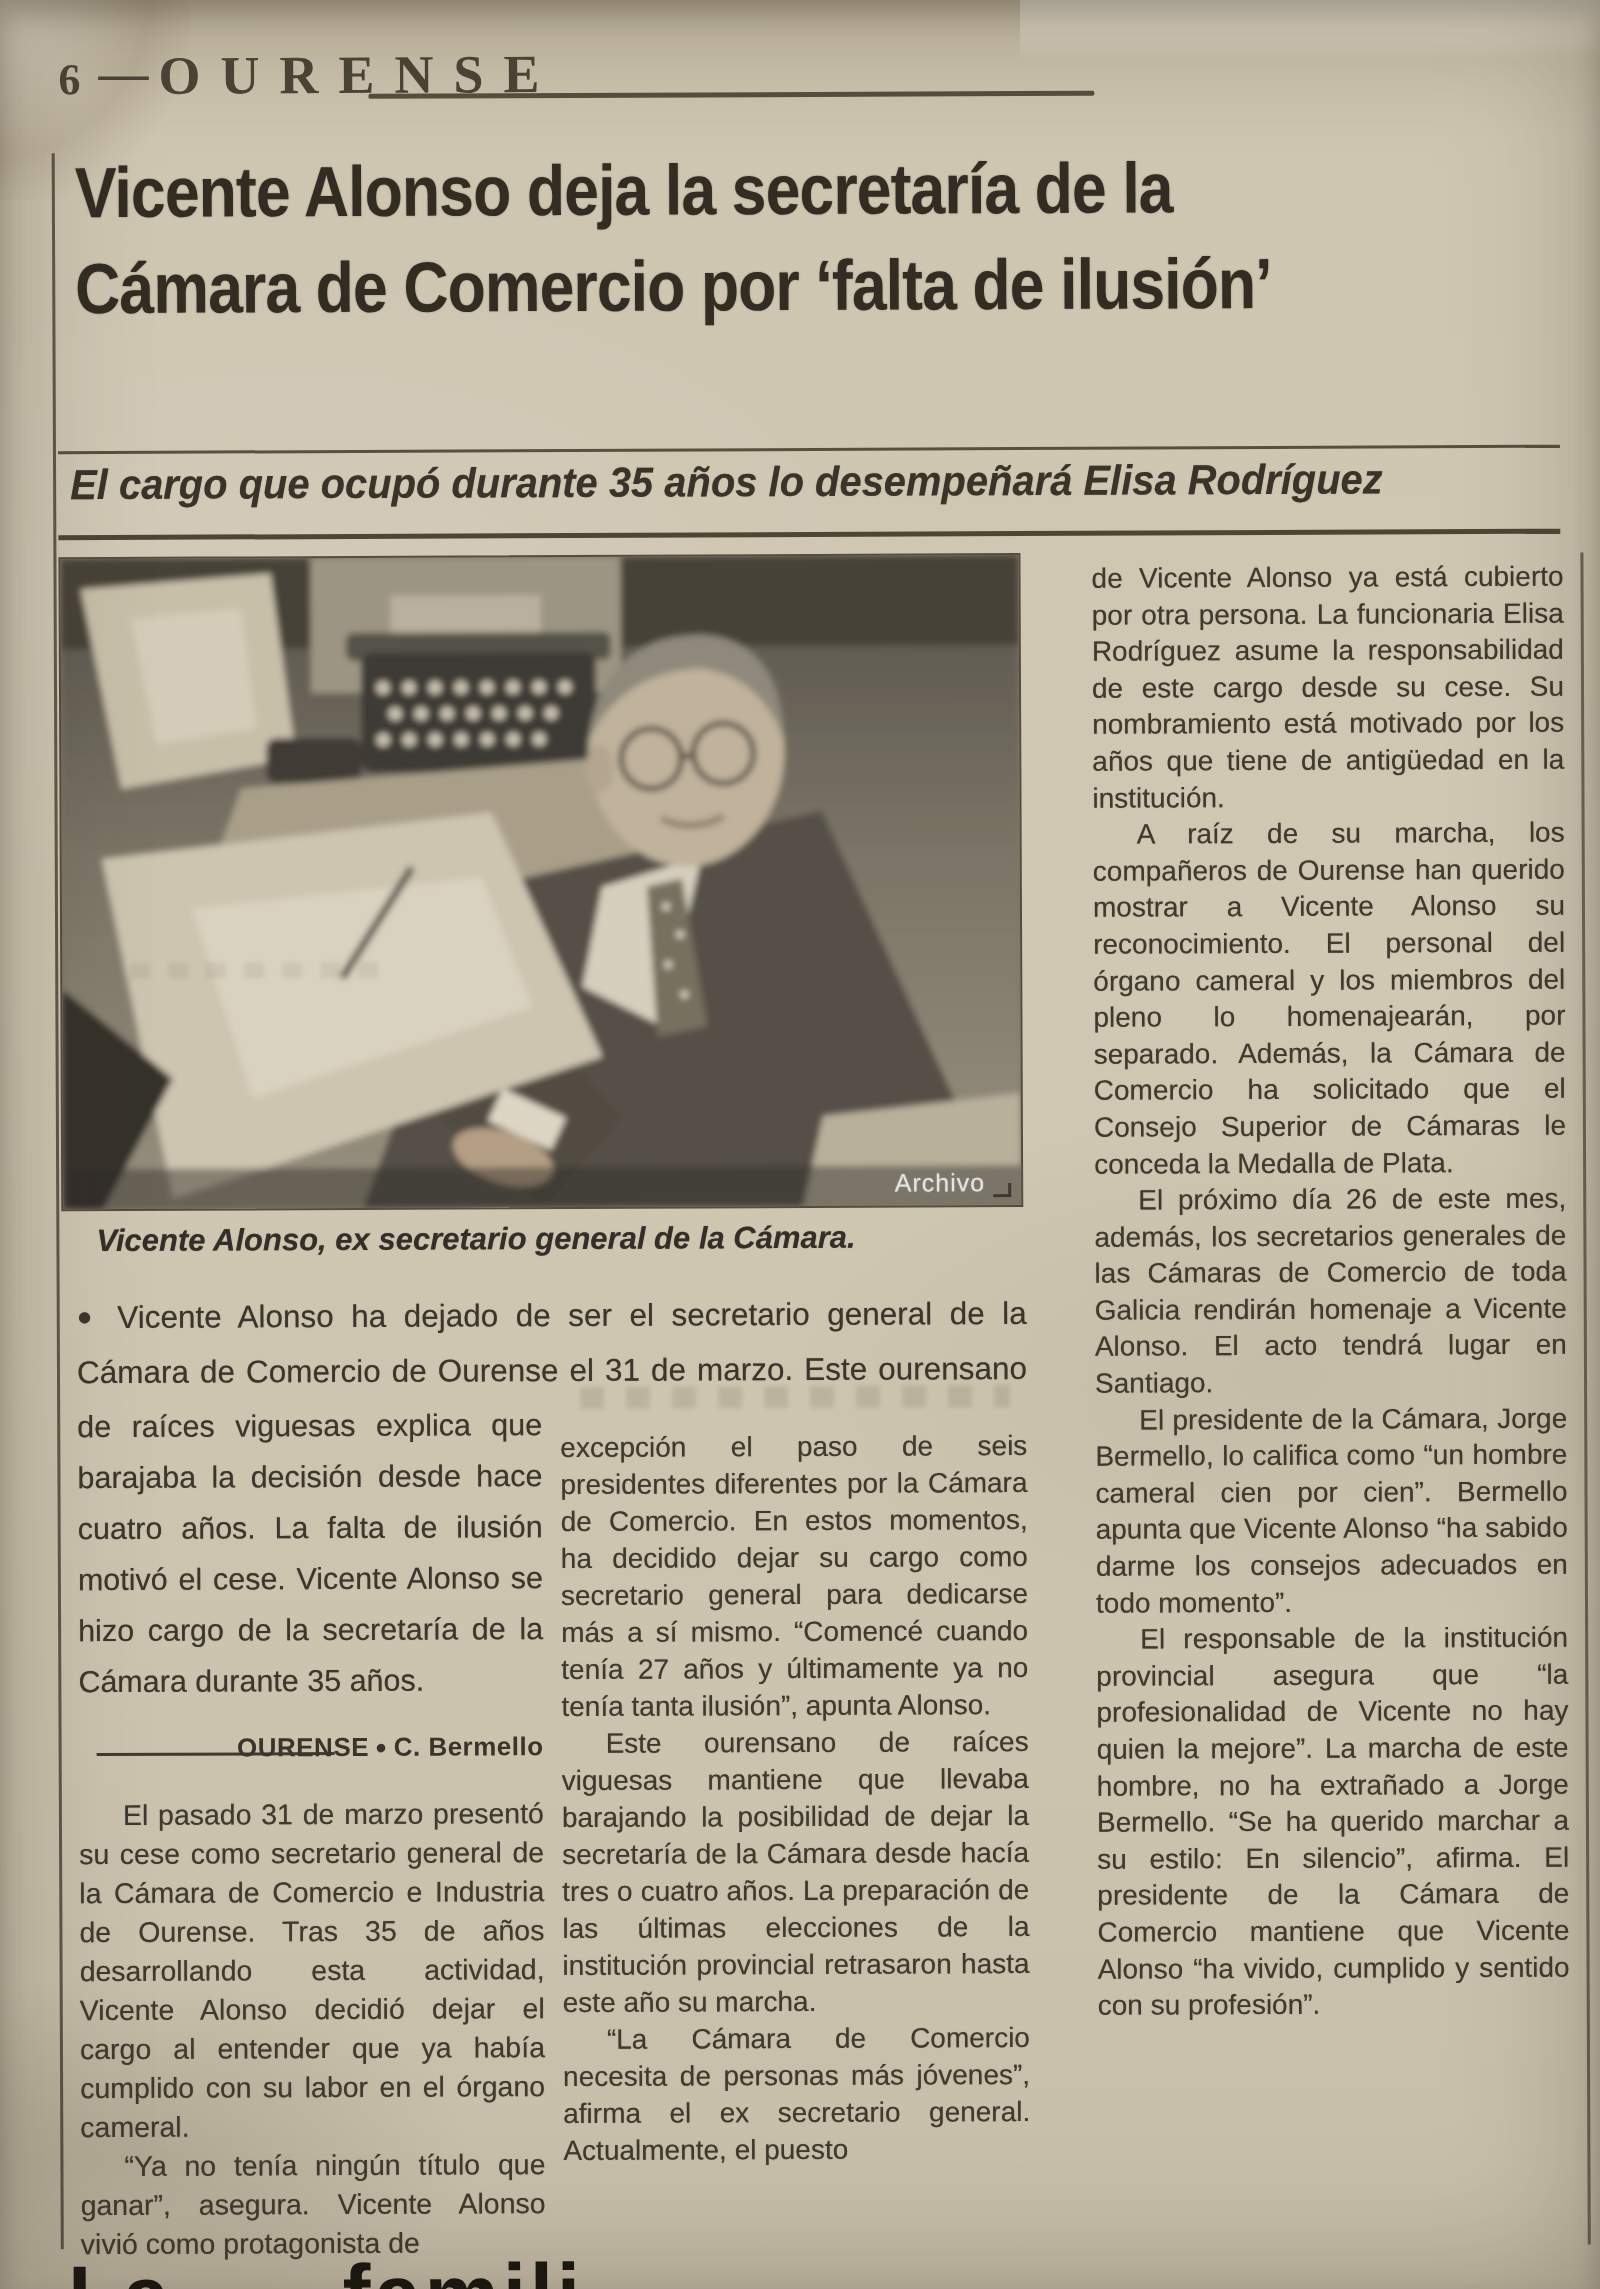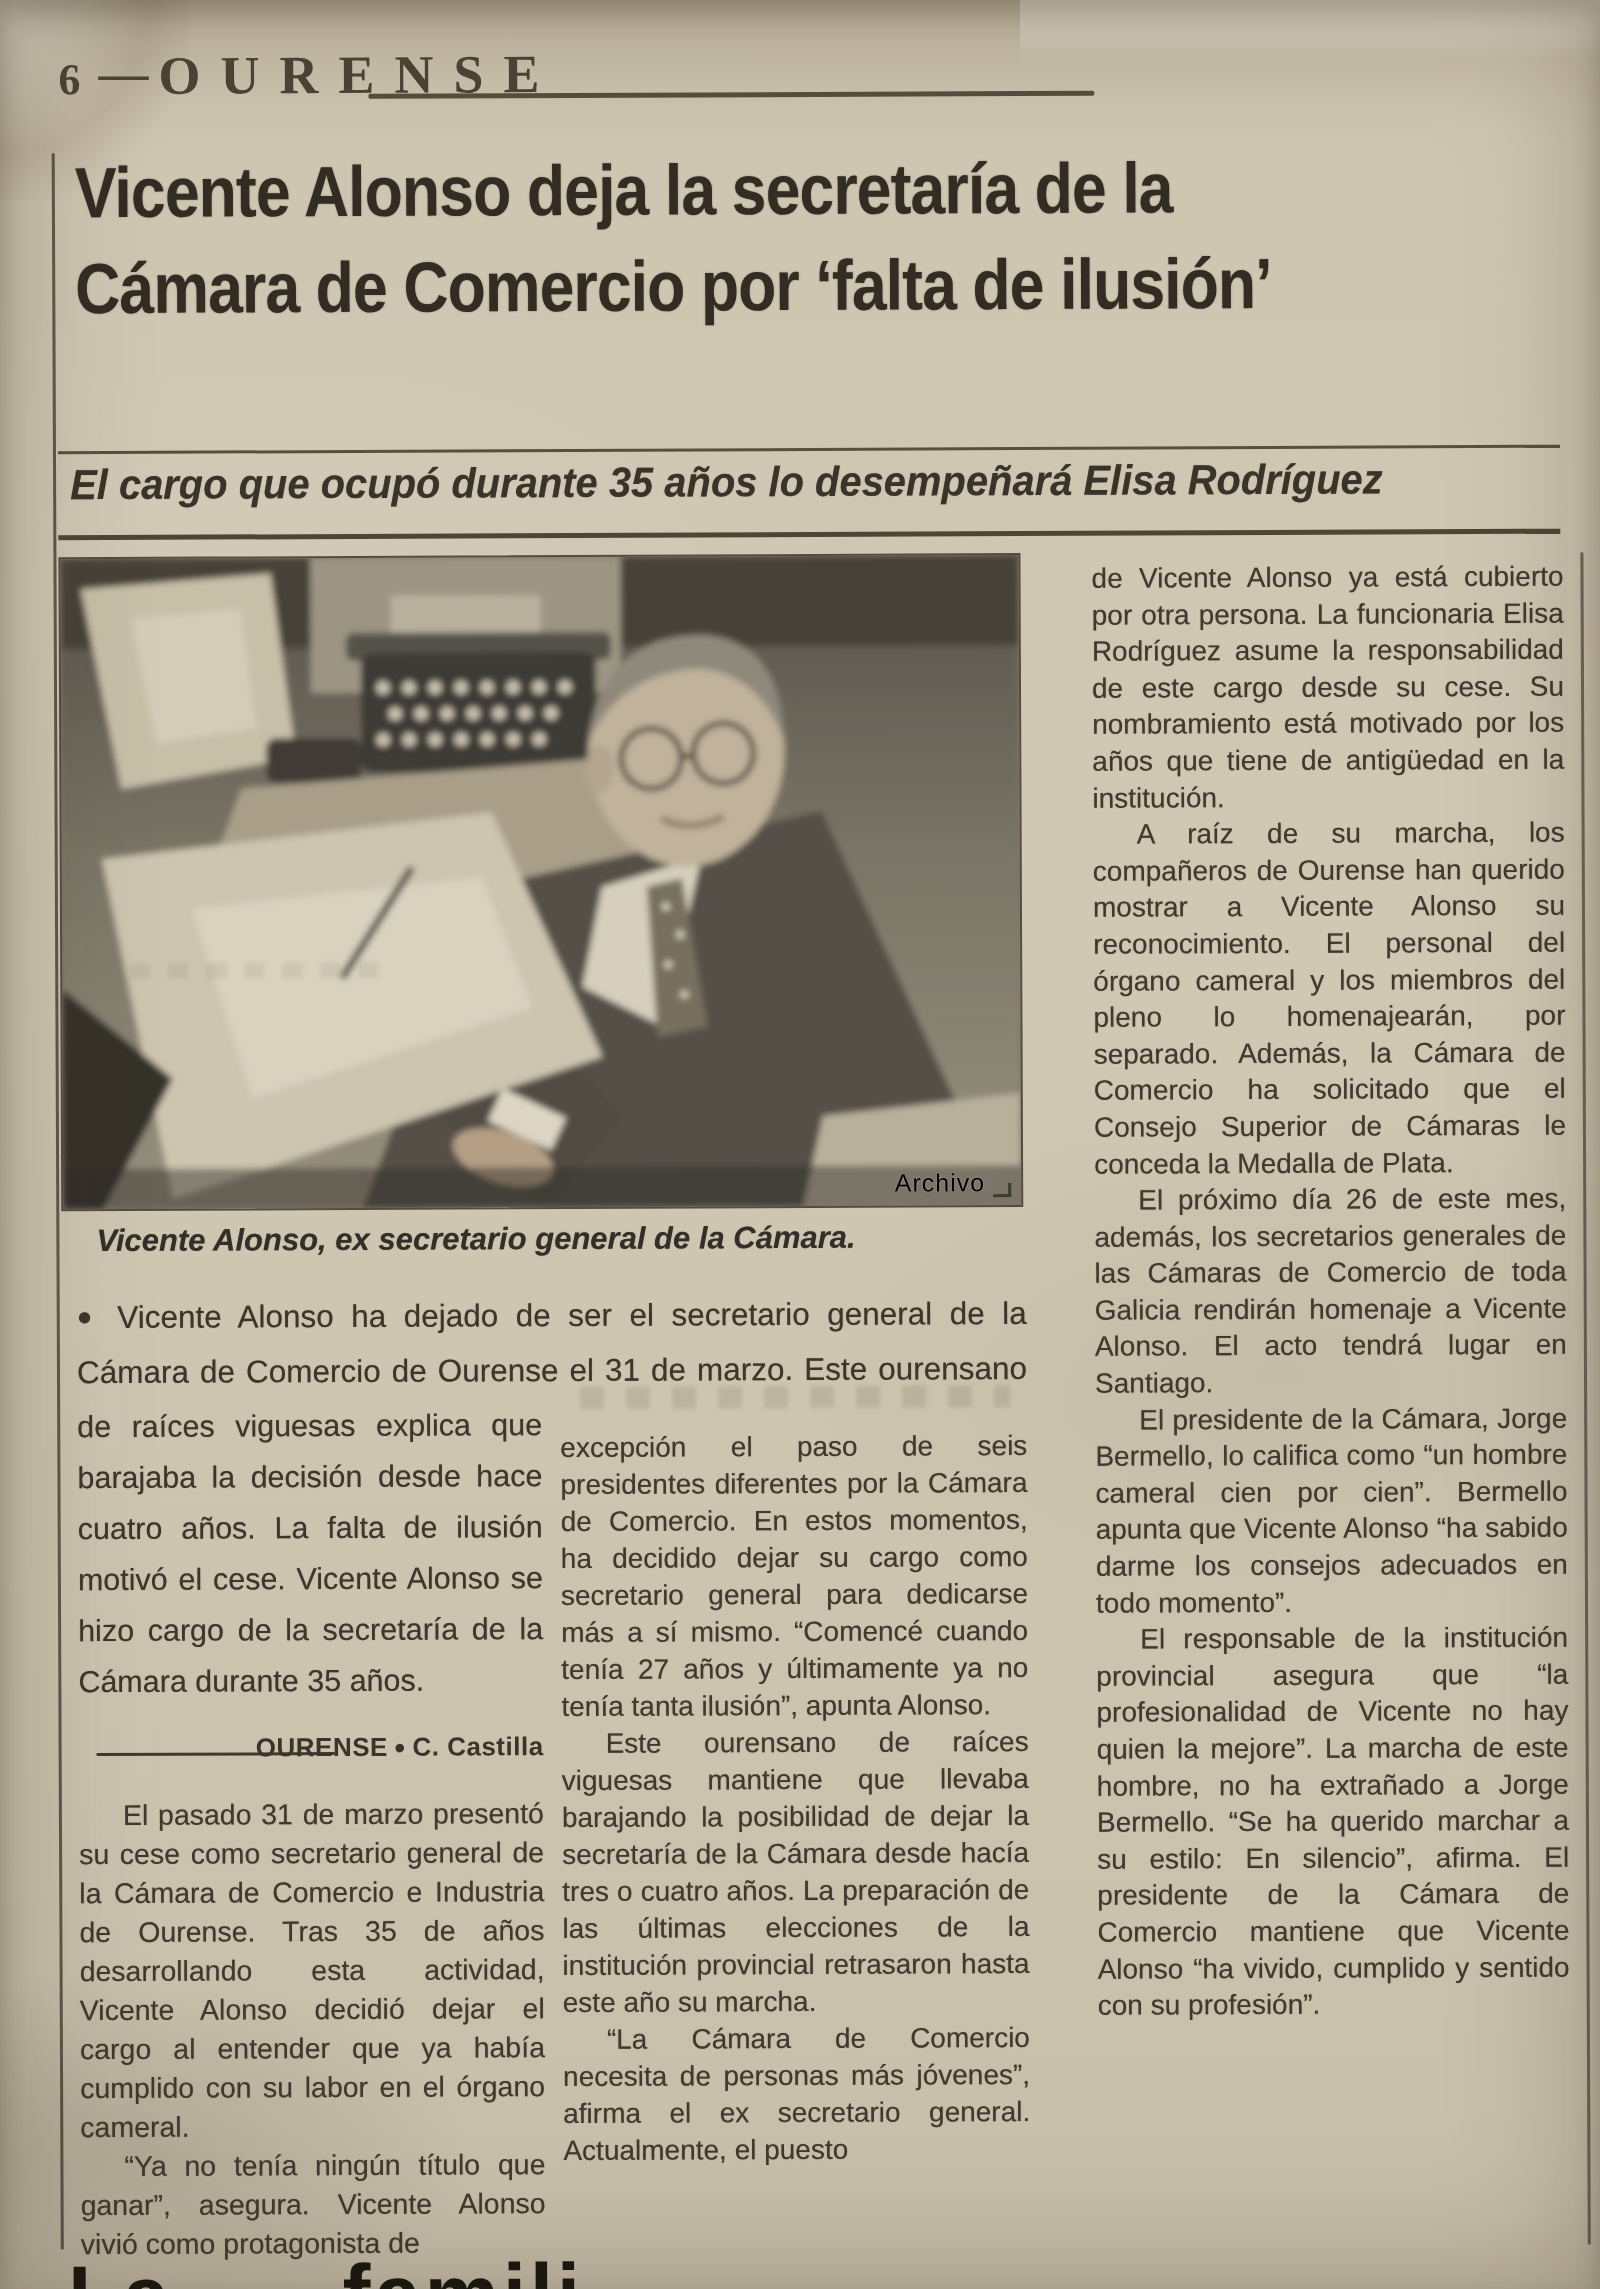--- a/index.html
+++ b/index.html
@@ -43,21 +43,21 @@
   .deck-rule-bottom{position:absolute;left:60px;top:532px;width:1502px;height:5px;background:#4e4635;}
   .deck{position:absolute;left:72px;top:458px;width:1560px;
     font-size:42px;font-weight:bold;font-style:italic;color:#39332a;
     transform:scaleX(0.95);transform-origin:left top;letter-spacing:0;
     text-shadow:0 0 1px rgba(57,51,42,0.5);}
 
   
   .photo{position:absolute;left:62px;top:556px;width:958px;height:650px;
     outline:2px solid rgba(52,46,34,0.8);background:#7d7668;}
   .photo svg{display:block;width:100%;height:100%;}
-  .photo-credit{position:absolute;right:10px;bottom:8px;font-size:25px;color:#000000;
+  .photo-credit{position:absolute;right:10px;bottom:8px;font-size:25px;color:#e5e5e5;
     letter-spacing:1px;text-shadow:0 0 2px rgba(240,234,218,0.5);}
   .credit-bracket{display:inline-block;width:15px;height:11px;margin-left:8px;
     border-right:3px solid #3e3930;border-bottom:3px solid #3e3930;vertical-align:-6px;}
 
   .caption{position:absolute;left:95px;top:1220px;width:920px;
     font-size:31px;font-weight:bold;font-style:italic;color:#332f28;
     text-shadow:0 0 1px rgba(51,47,40,0.5);}
 
   
   .justify{text-align:justify;hyphens:auto;-webkit-hyphens:auto;}
@@ -203,21 +203,21 @@
 
     <div class="lead soft">
       <span class="bullet">●</span><span>Vicente Alonso ha dejado de ser el secretario general de la Cámara de Comercio de Ourense el 31 de marzo. Este ourensano</span>
     </div>
 
     <div class="left-intro justify soft">de raíces viguesas explica que barajaba la decisión desde hace cuatro años. La falta de ilusión motivó el cese. Vicente Alonso se hizo cargo de la secretaría de la Cámara durante 35 años.</div>
 
     <div class="byline-row">
       <div class="byline-rule"></div>
       <div class="byline-text">
-        <span>OURENSE</span><span class="sep">●</span><span>C. Castilla</span>
+        <span>OURENSE</span><span class="sep">●</span><span>C. Bermello</span>
       </div>
     </div>
 
     <div class="col col-left-body justify soft">
       <p class="indent">El pasado 31 de marzo presentó su cese como secretario general de la Cámara de Comercio e Industria de Ourense. Tras 35 de años desarrollando esta actividad, Vicente Alonso decidió dejar el cargo al entender que ya había cumplido con su labor en el órgano cameral.</p>
       <p class="indent">“Ya no tenía ningún título que ganar”, asegura. Vicente Alonso vivió como protagonista de</p>
     </div>
 
     <div class="col col-middle justify soft">
       <p>excepción el paso de seis presidentes diferentes por la Cámara de Comercio. En estos momentos, ha decidido dejar su cargo como secretario general para dedicarse más a sí mismo. “Comencé cuando tenía 27 años y últimamente ya no tenía tanta ilusión”, apunta Alonso.</p>

